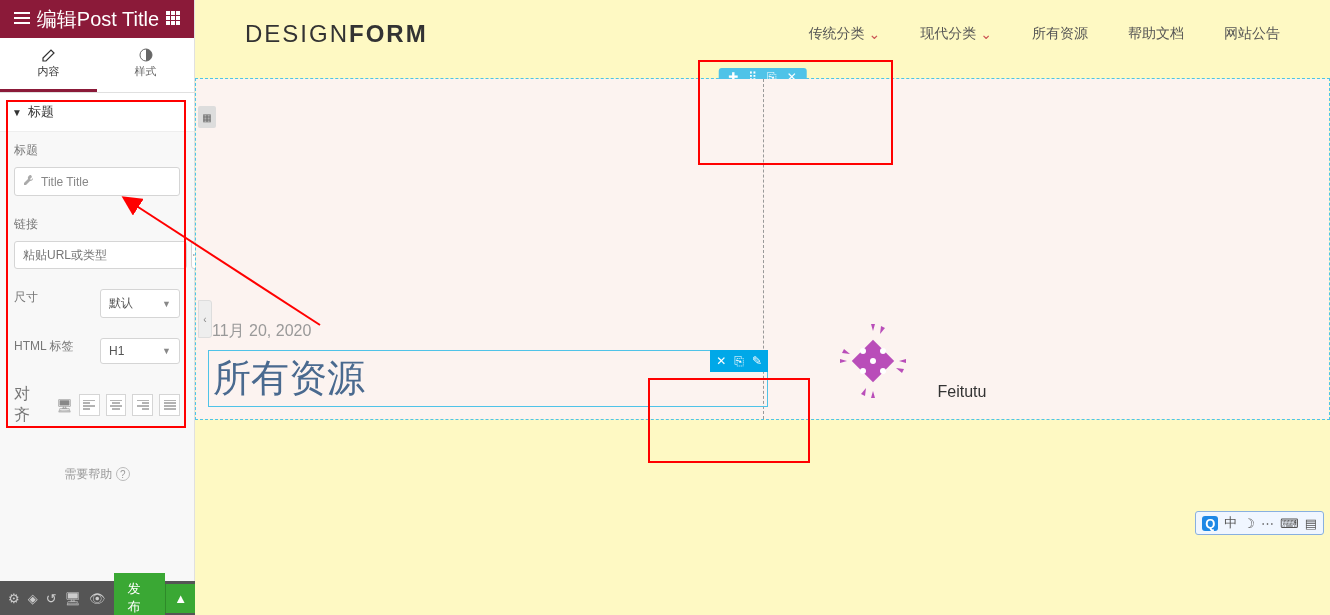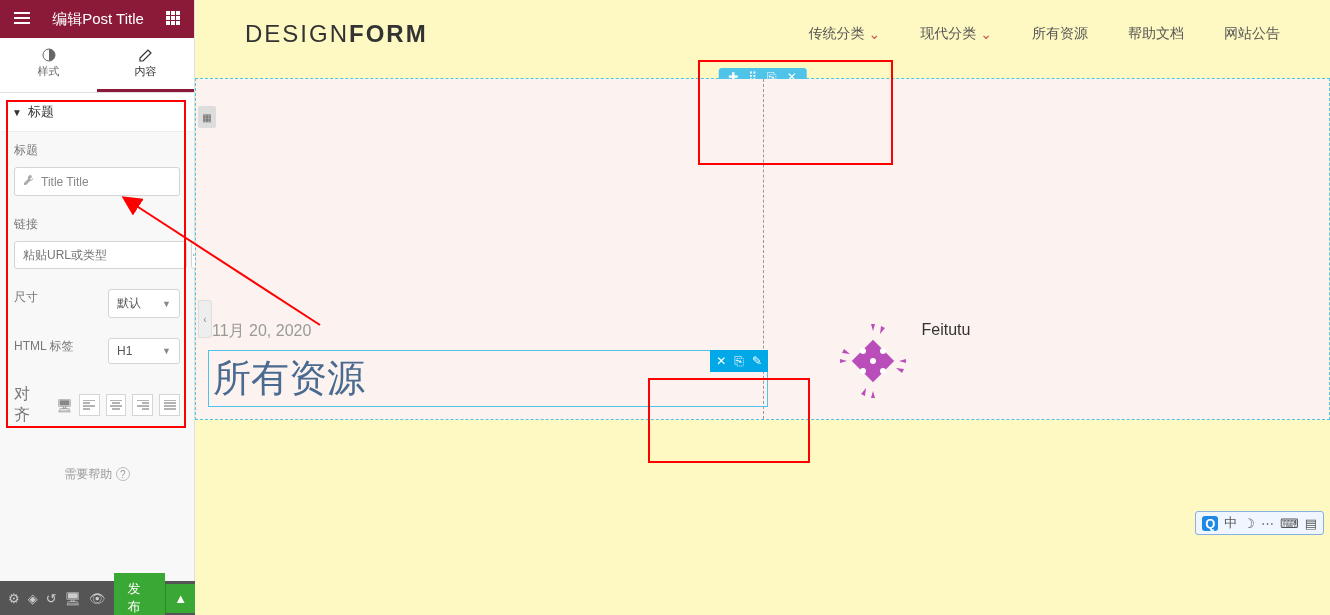--- a/index.html
+++ b/index.html
@@ -4,21 +4,21 @@
   <style>
     * { margin: 0; padding: 0; box-sizing: border-box; }
     body { font-family: -apple-system, BlinkMacSystemFont, "Segoe UI", Arial, sans-serif; font-size: 13px; color: #333; background: #fff; width: 1330px; height: 615px; overflow: hidden; position: relative; }
     
     
     .sidebar { position: absolute; left: 0; top: 0; width: 195px; height: 100%; background: #f8f8f8; border-right: 1px solid #e0e0e0; }
     
     .sidebar-header { background: #8b1a39; color: #fff; height: 38px; display: flex; align-items: center; padding: 0 8px; }
     .menu-btn { padding: 4px 6px; cursor: pointer; }
     .menu-btn svg { fill: #fff; }
-    .header-title { flex: 1; text-align: center; font-size: 15px; font-weight: 500; }
+    .header-title { flex: 1; text-align: center; font-size: 20px; font-weight: 500; }
     .grid-btn { padding: 4px 6px; cursor: pointer; }
     
     .tabs { display: flex; background: #fff; border-bottom: 1px solid #e0e0e0; }
     .tab { flex: 1; padding: 10px 4px; text-align: center; font-size: 11px; color: #666; cursor: pointer; }
     .tab.active { border-bottom: 3px solid #8b1a39; color: #333; }
     .tab-icon { display: block; margin: 0 auto 2px; }
     
     .panel { padding: 0; }
     .section-header { display: flex; align-items: center; padding: 10px 12px; font-size: 13px; font-weight: 500; cursor: pointer; background:#fff; border-bottom:1px solid #eee; }
     .section-header .caret { margin-right: 6px; font-size: 10px; }
@@ -29,21 +29,21 @@
     .dynamic-input { display: flex; align-items: center; border: 1px solid #d5d5d5; border-radius: 3px; background: #fff; padding: 6px 8px; }
     .dynamic-input .wrench { margin-right: 6px; color: #aaa; }
     .dynamic-input span.val { color: #888; font-size: 12px; }
     
     .link-row { display: flex; gap: 4px; }
     .link-input { flex: 1; border: 1px solid #d5d5d5; border-radius: 3px; padding: 6px 8px; font-size: 12px; color: #aaa; background:#fff; }
     .icon-btn { width: 28px; border: 1px solid #d5d5d5; border-radius: 3px; background: #fff; display: flex; align-items: center; justify-content: center; cursor: pointer; }
     
     .inline-row { display: flex; justify-content: space-between; padding: 10px 14px; }
     .inline-row .lbl { font-size: 12px; color: #777; }
-    .select { border: 1px solid #d5d5d5; border-radius: 3px; padding: 5px 8px; background: #fff; font-size: 12px; color: #555; width: 72px; display:flex; justify-content:space-between; align-items:center; }
+    .select { border: 1px solid #d5d5d5; border-radius: 3px; padding: 5px 8px; background: #fff; font-size: 12px; color: #555; width: 80px; display:flex; justify-content:space-between; align-items:center; }
     
     .align-row { display: flex; align-items: center; padding: 10px 14px; gap: 6px; }
     .align-row .lbl { font-size: 16px; color: #777; margin-right: 6px; }
     .align-btn { width: 22px; height: 22px; border: 1px solid #d5d5d5; background: #fff; display: flex; align-items: center; justify-content: center; cursor: pointer; font-size: 11px; color:#666; }
     
     .help { text-align: center; padding: 30px 0; color: #999; font-size: 12px; }
     
     .sidebar-footer { position: absolute; bottom: 0; left: 0; width: 195px; height: 34px; background: #555; display: flex; align-items: center; }
     .footer-icons { display: flex; gap: 8px; padding: 0 8px; color: #ccc; font-size: 13px; }
     .publish-btn { margin-left: auto; background: #3aa834; color: #fff; padding: 7px 14px; font-size: 13px; display: flex; align-items: center; cursor: pointer; }
@@ -66,21 +66,21 @@
     .divider-v { position: absolute; left: 50%; top: 0; bottom: 0; border-left: 1px dashed #999; }
     
     .post-row { display: flex; align-items: flex-start; padding-top: 230px; }
     .post-left { width: 50%; padding-left: 0; }
     .post-date { color: #999; font-size: 16px; margin-bottom: 8px; padding-left: 4px; }
     .post-title-wrap { position: relative; border: 1px solid #4fc3e8; padding: 2px 0 2px 4px; width: 560px; }
     .post-title { font-size: 38px; color: #4a6a8f; font-weight: 400; }
     .widget-tabs { position: absolute; top: -1px; right: -1px; display: flex; background: #00a8e8; padding: 4px 6px; gap: 8px; }
     .widget-tabs span { color: #fff; cursor: pointer; font-size: 12px; }
     
-    .post-right { display: flex; align-items: flex-start; gap: 9px; padding-left: 70px; }
+    .post-right { display: flex; align-items: flex-end; gap: 25px; padding-left: 70px; }
     .avatar { width: 80px; height: 80px; position: relative; }
     .author-name { font-size: 16px; color: #333; }
     
     .drag-handle { position: absolute; left: 3px; top: 106px; width: 18px; height: 22px; background: #ddd; border-radius: 2px; display: flex; align-items: center; justify-content: center; cursor: pointer; font-size:10px; color:#666; }
     .collapse-handle { position: absolute; left: 198px; top: 300px; width: 14px; height: 38px; background: #eee; border: 1px solid #ddd; border-radius: 0 3px 3px 0; display: flex; align-items: center; justify-content: center; cursor: pointer; font-size: 10px; color: #888; }
     
     
     .red-box { position: absolute; border: 2px solid red; pointer-events: none; }
     .rb1 { left: 6px; top: 100px; width: 180px; height: 328px; }
     .rb2 { left: 698px; top: 60px; width: 195px; height: 105px; }
@@ -113,32 +113,32 @@
           <rect x="5" y="5" width="4" height="4" fill="#fff"></rect>
           <rect x="10" y="5" width="4" height="4" fill="#fff"></rect>
           <rect y="10" width="4" height="4" fill="#fff"></rect>
           <rect x="5" y="10" width="4" height="4" fill="#fff"></rect>
           <rect x="10" y="10" width="4" height="4" fill="#fff"></rect>
         </svg>
     </div>
   </div>
 
   <div class="tabs">
+    <div class="tab active">
+      <svg class="tab-icon" width="14" height="14" viewBox="0 0 14 14">
+          <path d="M1 10l8-8 3 3-8 8H1v-3z" fill="none" stroke="#333" stroke-width="1.2"></path>
+        </svg>
+      <span>内容</span>
+    </div>
     <div class="tab">
       <svg class="tab-icon" width="14" height="14" viewBox="0 0 14 14">
           <circle cx="7" cy="7" r="6" fill="none" stroke="#666"></circle>
           <path d="M7 1a6 6 0 010 12z" fill="#666"></path>
         </svg>
       <span>样式</span>
-    </div>
-    <div class="tab active">
-      <svg class="tab-icon" width="14" height="14" viewBox="0 0 14 14">
-          <path d="M1 10l8-8 3 3-8 8H1v-3z" fill="none" stroke="#333" stroke-width="1.2"></path>
-        </svg>
-      <span>内容</span>
     </div>
   </div>
 
   <div class="panel">
     <div class="section-header">
       <span class="caret">▼</span>
       <span>标题</span>
     </div>
 
     <div class="control-group">

